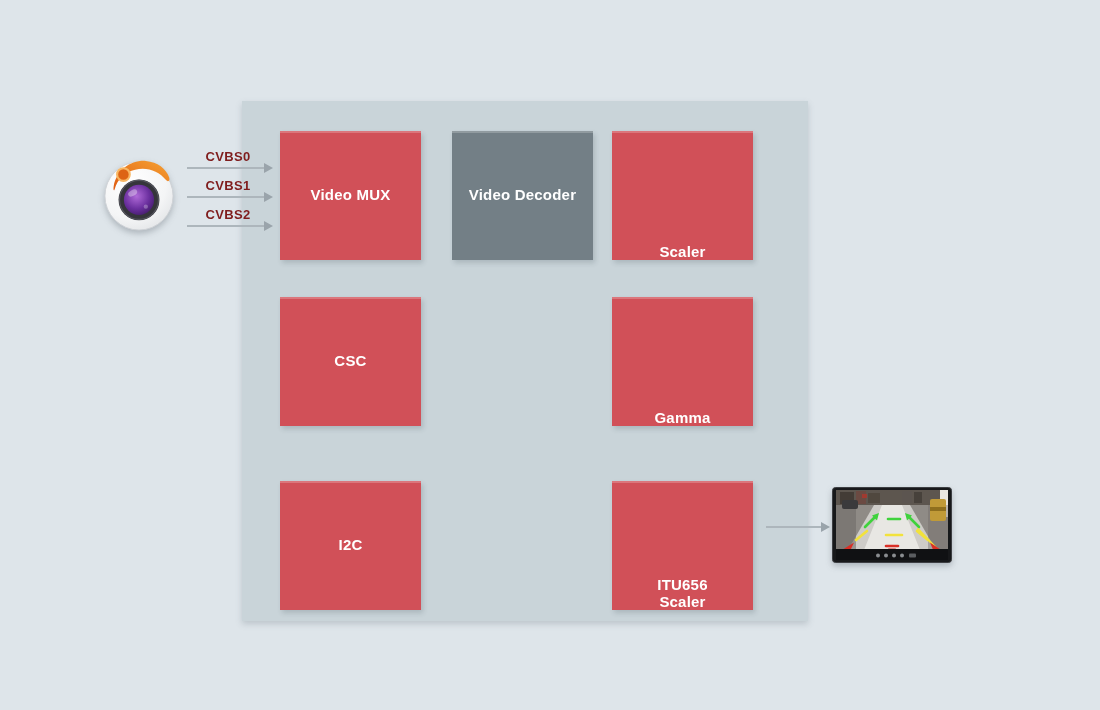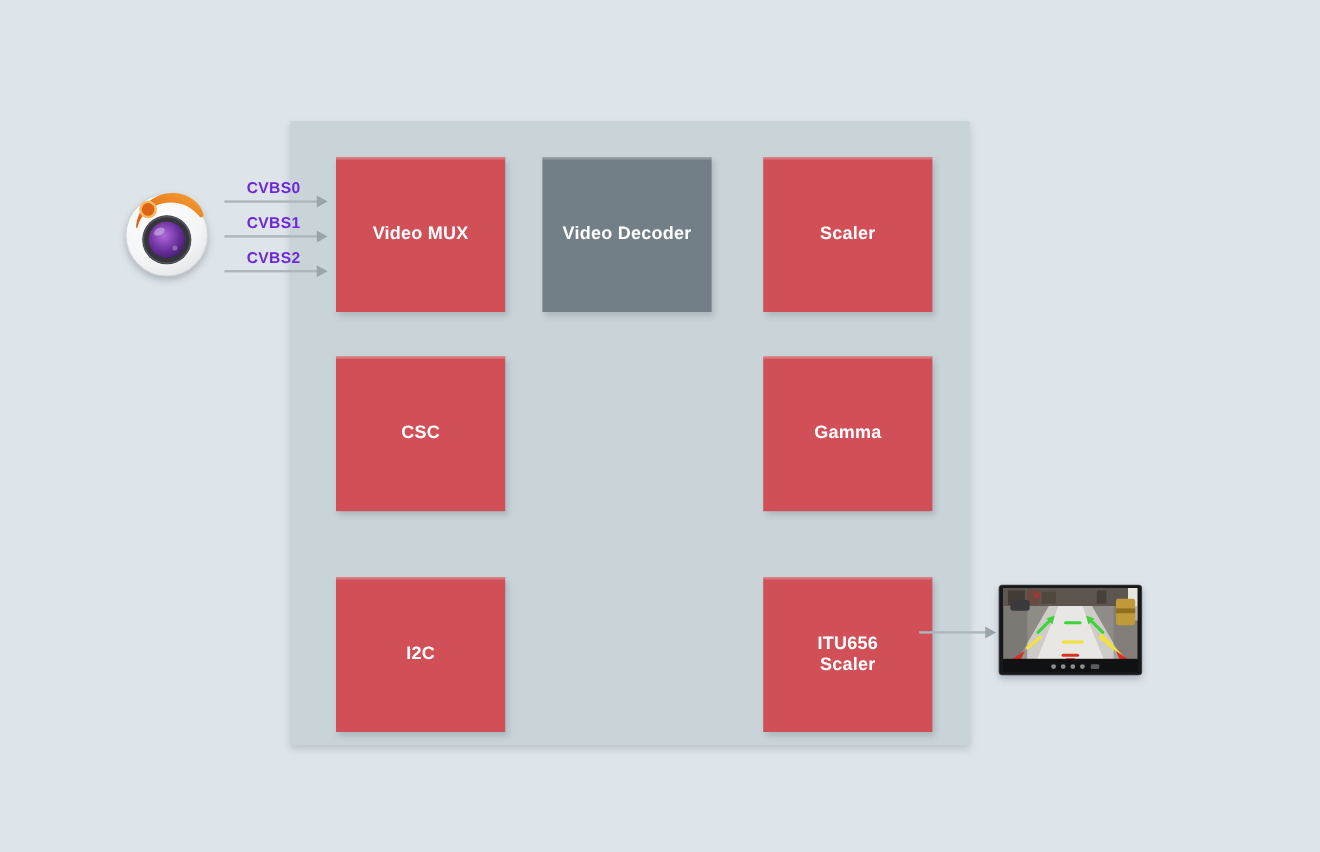--- a/index.html
+++ b/index.html
@@ -36,35 +36,35 @@
     font-weight: bold;
     font-size: 15px;
     letter-spacing: 0.2px;
     line-height: 1.1;
     box-shadow: inset 0 2px 0 rgba(255,255,255,0.22), 2px 3px 5px rgba(40,55,65,0.18);
   }
   .block.red  { background: #d15058; }
   .block.gray { background: #737f86; }
   .c1 { left: 280px; }
   .c2 { left: 452px; }
-  .c3 { left: 636px; }
+  .c3 { left: 612px; align-items: flex-end; }
   .r1 { top: 131px; }
   .r2 { top: 297px; }
   .r3 { top: 463px; margin-top: 18px; }
   .blabel { max-width: 126px; }
   .blabel.wrap { max-width: 88px; }
 
   .sig-label {
     position: absolute;
     left: 186px;
     width: 84px;
     text-align: center;
     font-size: 13px;
     font-weight: bold;
-    color: #6d28d9;
+    color: #7f1d1d;
     letter-spacing: 0.3px;
   }
   .lt0 { top: 149px; }
   .lt1 { top: 178px; }
   .lt2 { top: 207px; }
 
   .sig-arrow {
     position: absolute;
     left: 187px;
     width: 78px;

